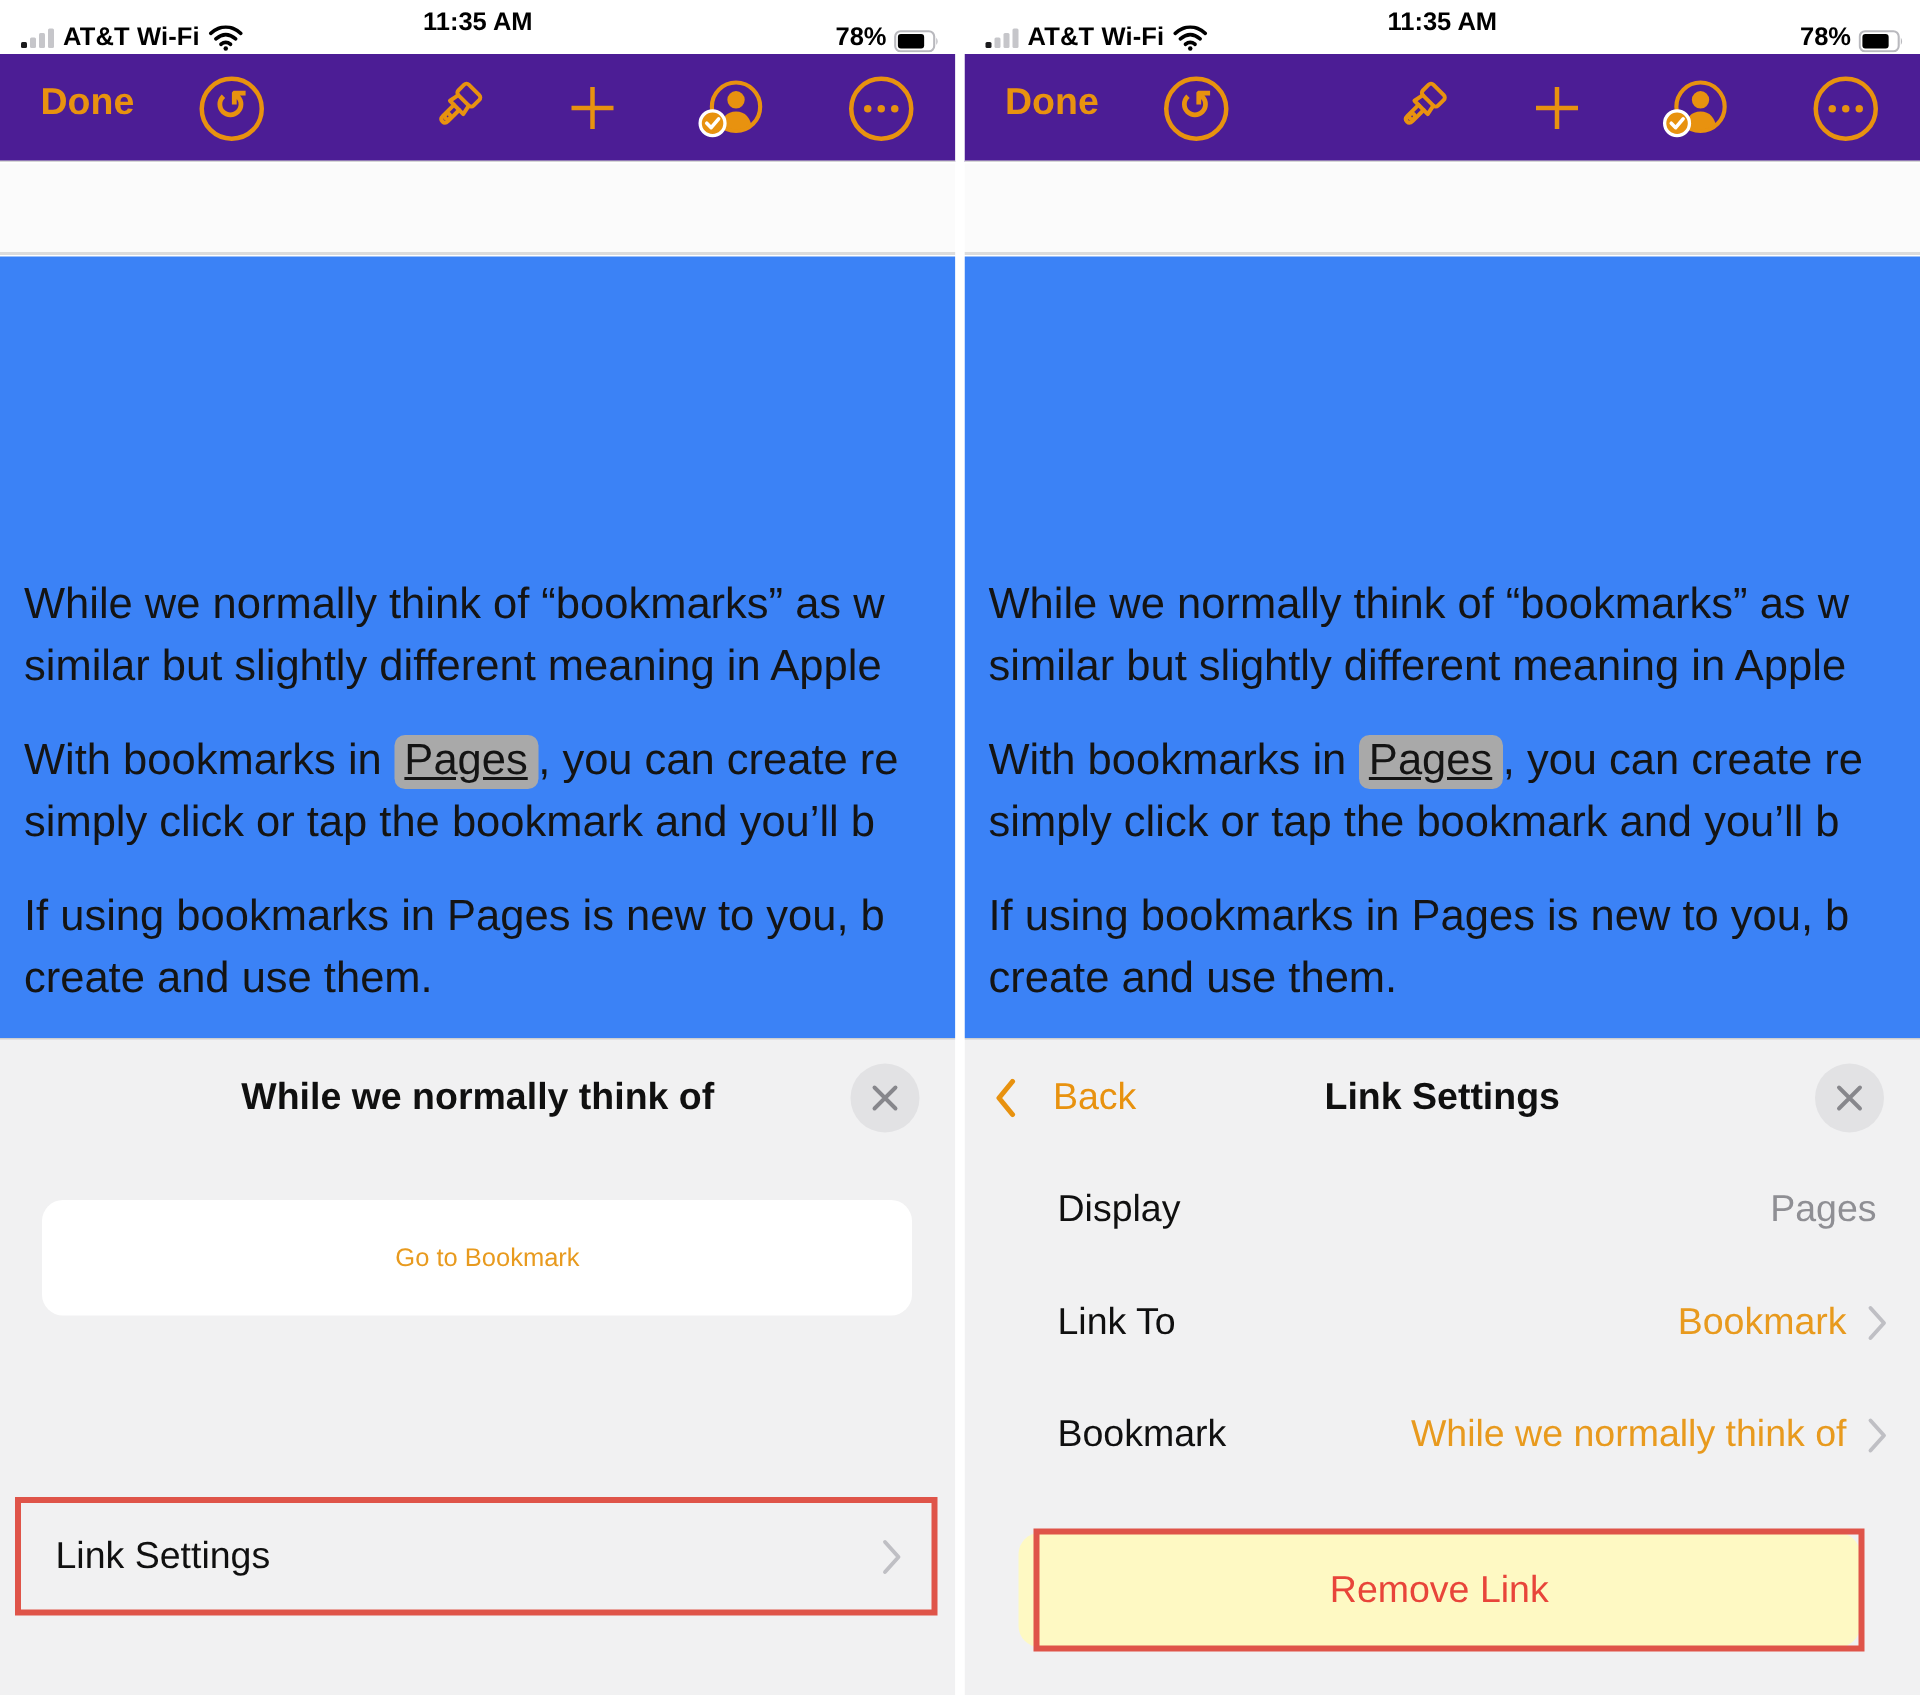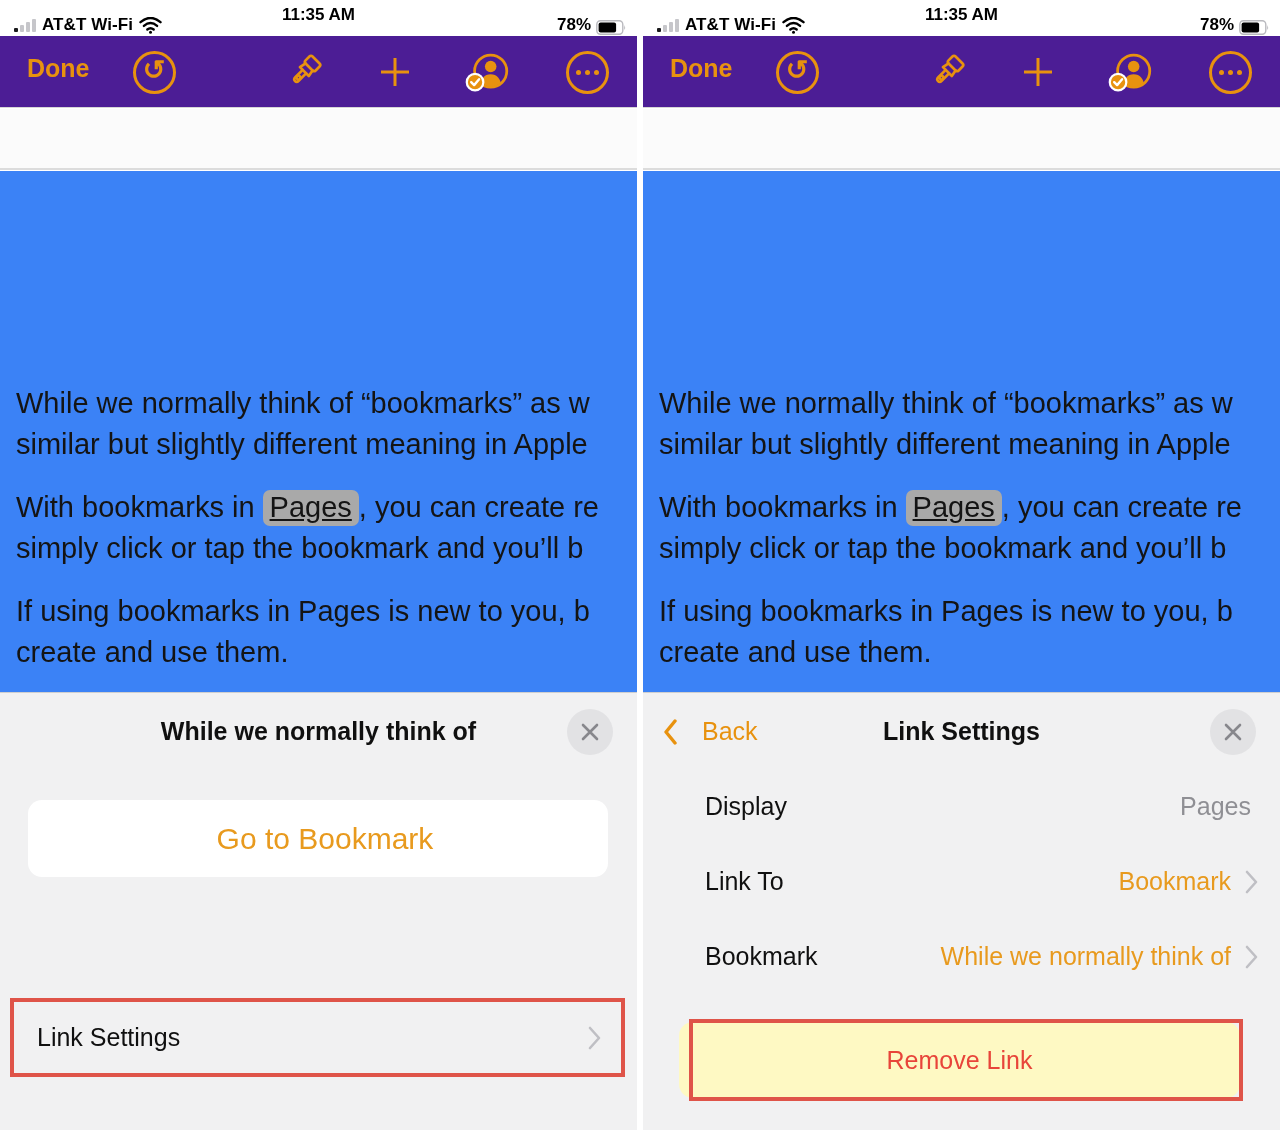--- a/index.html
+++ b/index.html
@@ -51,21 +51,21 @@
 
   
   .sheet { position:absolute; top:692px; left:0; right:0; bottom:0; background:#f1f1f2;
            border-top:1px solid #cfcfcf; }
   .sheet-title { position:absolute; top:24px; left:60px; right:60px; text-align:center;
                  font-size:25px; font-weight:700; color:#101010; white-space:nowrap; overflow:hidden; }
   .close-btn { position:absolute; top:16px; right:24px; width:46px; height:46px; border-radius:50%;
                background:#e2e2e4; display:flex; align-items:center; justify-content:center; cursor:default; }
   .action-btn { position:absolute; left:28px; right:29px; height:77px; background:#ffffff;
                 border-radius:14px; display:flex; align-items:center; justify-content:center;
-                font-size:30px; cursor:default;padding-left:14px; }
+                font-size:17px; cursor:default;padding-left:14px; }
   .annotated-row { position:absolute; top:305px; left:10px; right:12px; height:79px;
                    border:4px solid #df5449; display:flex; align-items:center; }
   .annotated-row .row-label { font-size:25px; color:#101010; margin-left:23px; flex:1; }
   .annotated-row .chev { margin-right:20px; }
 
   .back-btn { position:absolute; left:20px; top:24px; display:flex; align-items:center; gap:24px;
               font-size:25px; cursor:default; }
   .ls-rows { position:absolute; top:76px; left:0; right:0; }
   .ls-row { height:75px; display:flex; align-items:center; padding:0 22px 0 28px; }
   .ls-row .row-label { font-size:25px; color:#101010;margin-left:34px; }

